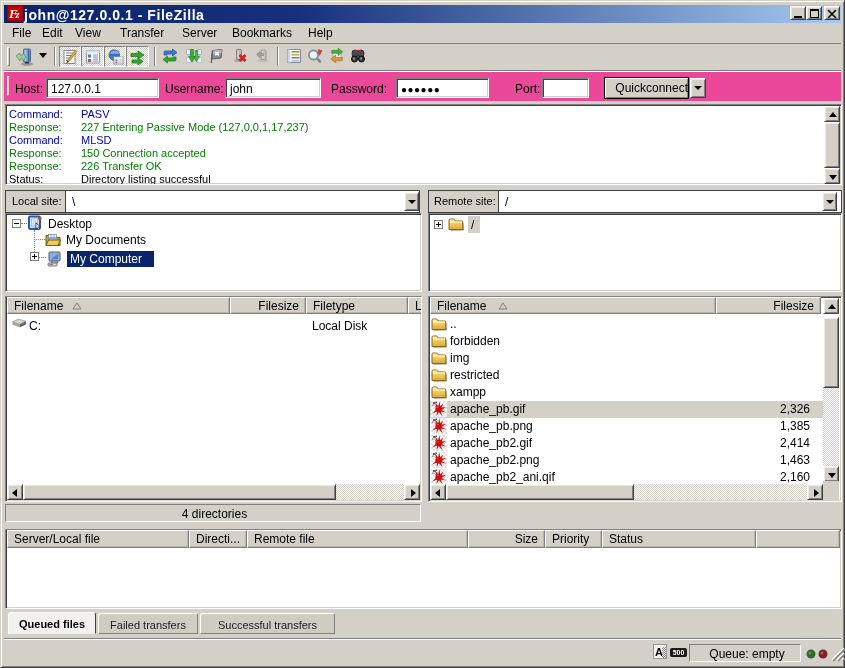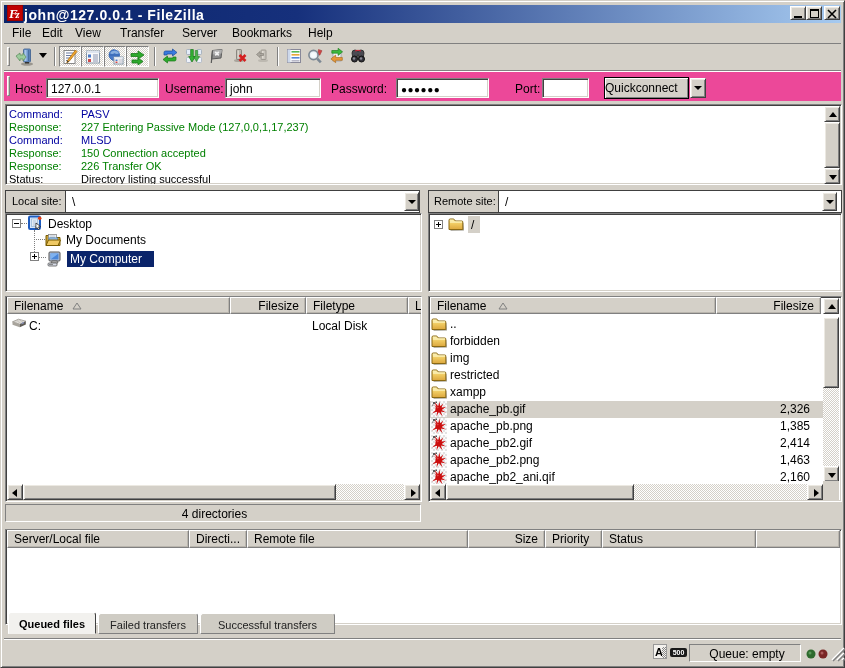--- a/index.html
+++ b/index.html
@@ -344,21 +344,21 @@
   <div id="qc" class="abs" style="left:3px;top:71px;width:837px;height:29px;background:#ec4899">
     <div class="abs grip" style="left:3px;top:4px;height:20px"></div>
     <span class="lbl" style="left:11px;top:10px">Host:</span>
     <div class="field" style="left:42px;top:6px;width:113px;height:20px">127.0.0.1</div>
     <span class="lbl" style="left:161px;top:10px">Username:</span>
     <div class="field" style="left:221px;top:6px;width:96px;height:20px">john</div>
     <span class="lbl" style="left:327px;top:10px">Password:</span>
     <div class="field" style="left:392px;top:6px;width:93px;height:20px;font-size:10px;letter-spacing:0.5px;padding-top:5px">●●●●●●</div>
     <span class="lbl" style="left:511px;top:10px">Port:</span>
     <div class="field" style="left:538px;top:6px;width:47px;height:20px"></div>
-    <div class="abs" style="left:600px;top:5px;width:85px;height:22px;background:#d4d0c8;border:1px solid #000;box-shadow:inset 1px 1px 0 #fff, inset -1px -1px 0 #808080;text-align:left;padding-top:3px">Quickconnect</div>
+    <div class="abs" style="left:600px;top:5px;width:85px;height:22px;background:#d4d0c8;border:1px solid #000;box-shadow:inset 1px 1px 0 #fff, inset -1px -1px 0 #808080;text-align:right;padding-top:3px">Quickconnect</div>
     <div class="abs raised" style="left:686px;top:6px;width:16px;height:20px">
       <div class="abs arr" style="left:3px;top:7px;border-left:4px solid transparent;border-right:4px solid transparent;border-top:4px solid #000"></div>
     </div>
   </div>
 
   <div id="log" class="abs sunken" style="left:4px;top:103px;width:837px;height:81px;font-size:11px">
     <div class="t" style="left:3px;top:3px;color:#0000a0">Command:</div>
       <div class="t" style="left:75px;top:3px;color:#0000a0">PASV</div>
     <div class="t" style="left:3px;top:16px;color:#008000">Response:</div>
       <div class="t" style="left:75px;top:16px;color:#008000">227 Entering Passive Mode (127,0,0,1,17,237)</div>
@@ -546,21 +546,21 @@
     <div class="sbthumb" style="left:17px;top:187px;width:188px;height:16px"></div>
     <div class="sbtrack" style="left:205px;top:187px;width:173px;height:16px"></div>
     <div class="sbbtn" style="left:378px;top:187px">
         <div class="arr" style="left:6px;top:4px;border-top:4px solid transparent;border-bottom:4px solid transparent;border-left:5px solid #000"></div>
       </div>
     <div class="abs" style="left:394px;top:184px;width:16px;height:19px;background:#d4d0c8"></div>
   </div>
 
   <div class="abs sunken1" style="left:4px;top:503px;width:416px;height:18px;padding:2px 0 0 3px;background:#d4d0c8">4 directories</div>
 
-  <div class="abs sunken" style="left:4px;top:528px;width:837px;height:96px" id="queue">
+  <div class="abs sunken" style="left:4px;top:528px;width:837px;height:80px" id="queue">
     <div class="hdrcell" style="left:1px;width:182px;height:18px">Server/Local file</div>
     <div class="hdrcell" style="left:183px;width:58px;height:18px">Directi...</div>
     <div class="hdrcell" style="left:241px;width:221px;height:18px">Remote file</div>
     <div class="hdrcell" style="left:462px;width:77px;height:18px;text-align:right">Size</div>
     <div class="hdrcell" style="left:539px;width:57px;height:18px">Priority</div>
     <div class="hdrcell" style="left:596px;width:154px;height:18px">Status</div>
     <div class="hdrcell" style="left:750px;width:84px;height:18px"></div>
   </div>
 
   <div class="abs" id="tabs" style="left:4px;top:611px;width:837px;height:22px;font-size:11px">

